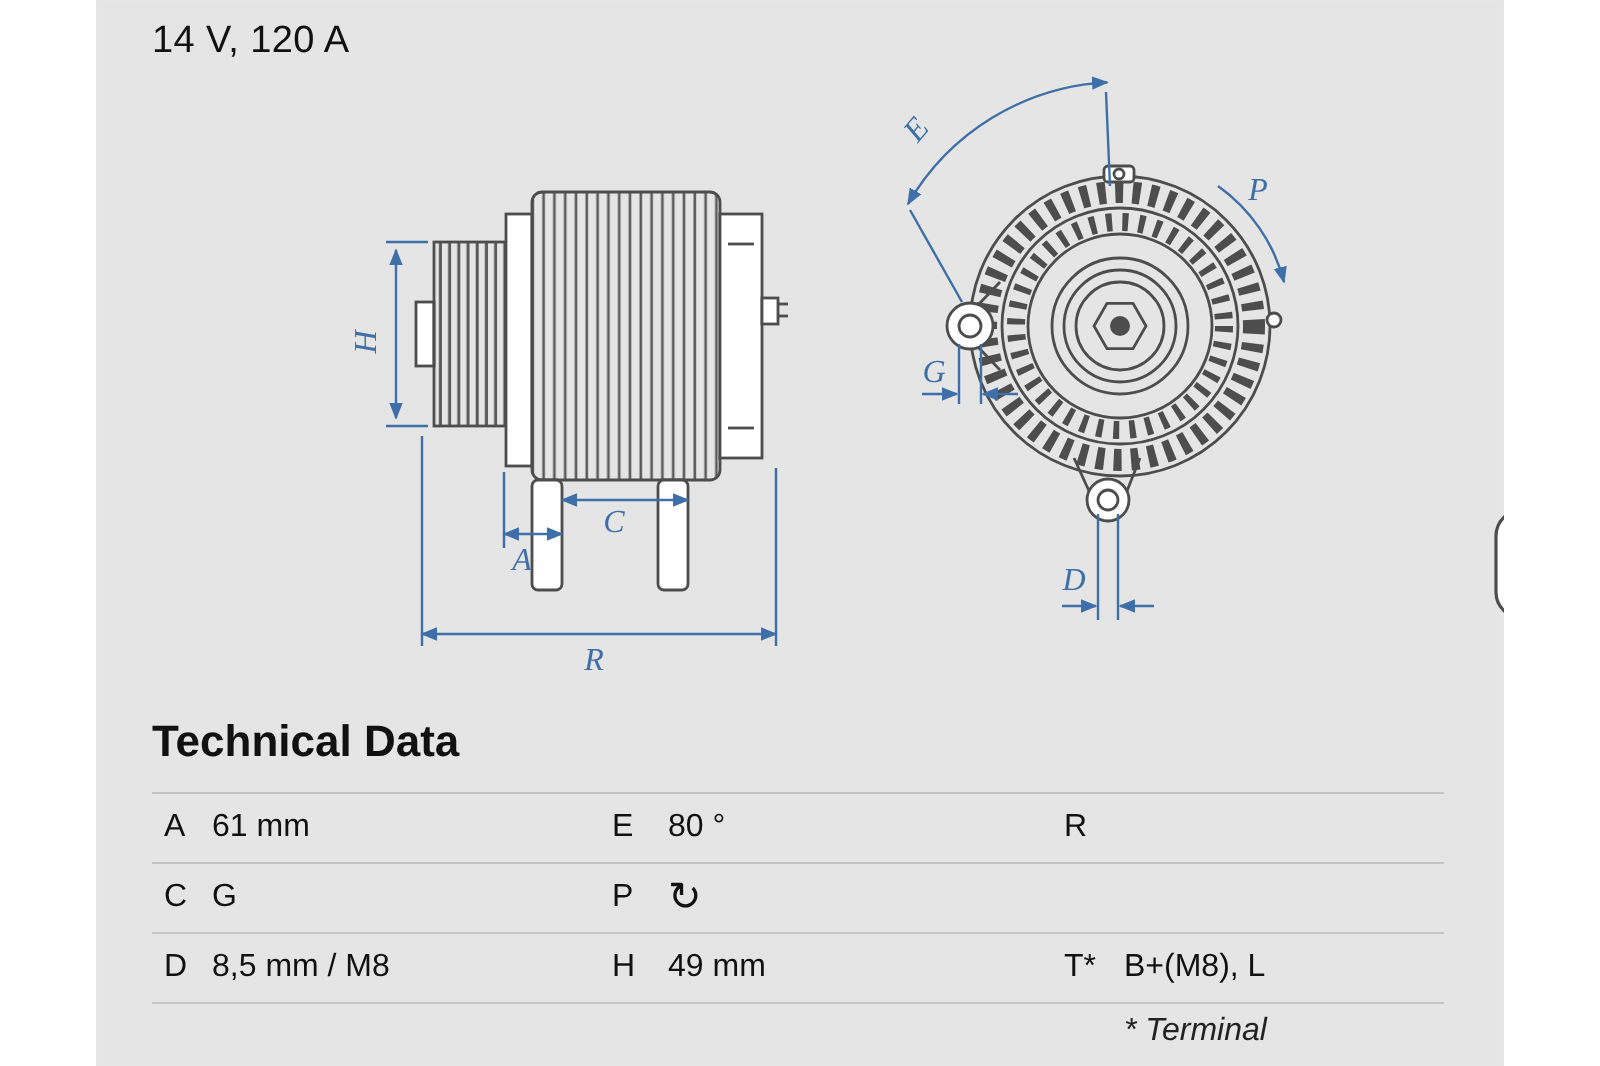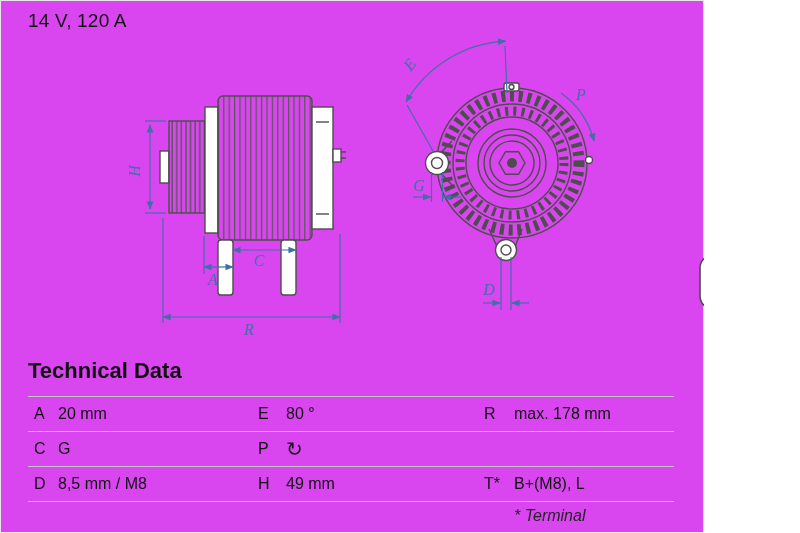--- a/index.html
+++ b/index.html
@@ -1,20 +1,21 @@
 <!DOCTYPE html>
 <html><head>
 <meta charset="utf-8">
 <style>
   html,body { margin:0; padding:0; background:#fff; }
   .page {
-    position:relative; width:704px; height:533px; background:#d946ef;
+    position:relative; width:704px; height:533px; background:#e5e5e5;
     font-family:"Liberation Sans", sans-serif; color:#111;
     box-sizing:border-box; box-shadow: inset 0 0 0 1px #e6e6e6;
     overflow:hidden;
+    margin-left:48px;
   }
   .spec {
     position:absolute; left:28px; top:10px;
     font-size:19px; color:#111; letter-spacing:0.2px;
   }
   .drawing { position:absolute; left:0; top:0; }
 
   .dim-label {
     font-family:"Liberation Serif", serif;
     font-style:italic; font-size:16px; fill:#3f6fa8;
@@ -138,25 +139,24 @@
     </g>
     <text class="conn-label" x="738" y="325" text-anchor="middle">L</text>
   </svg>
 
   <div class="tech">
     <h2 class="tech-title">Technical Data</h2>
 
     <div class="td-table">
       <div class="td-row">
         <div class="td-key">A</div>
-        <div class="td-val">20 mm</div>
+        <div class="td-val">61 mm</div>
         <div class="td-key">E</div>
         <div class="td-val">80 °</div>
         <div class="td-key">R</div>
-        <div class="td-val">max. 178 mm</div>
       </div>
       <div class="td-row">
         <div class="td-key">C</div>
         <div class="td-key">G</div>
         <div class="td-key">P</div>
         <div class="td-val rot-icon">↻</div>
       </div>
       <div class="td-row">
         <div class="td-key">D</div>
         <div class="td-val">8,5 mm / M8</div>

